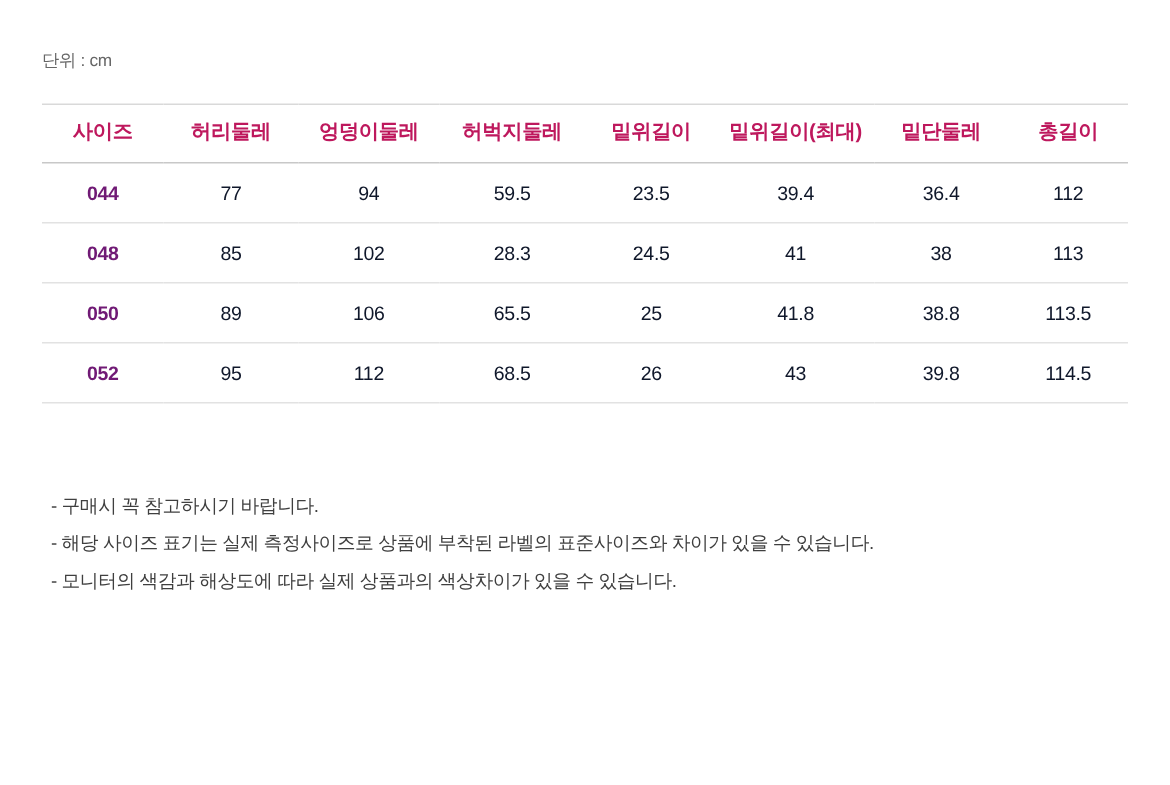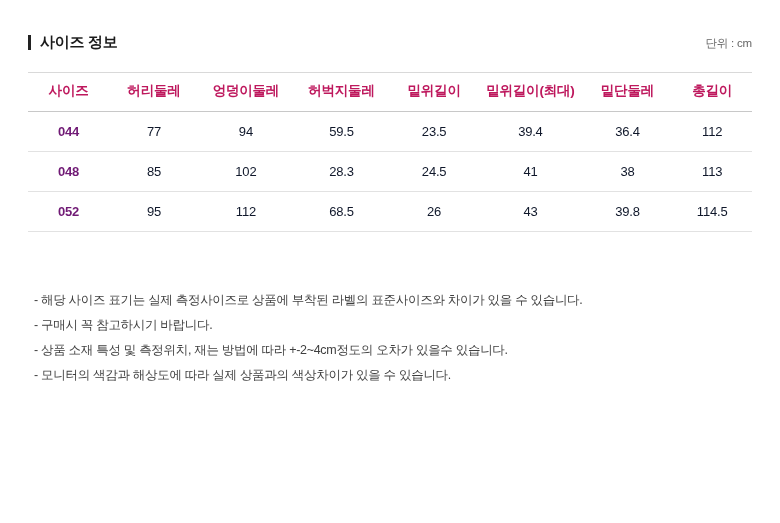--- a/index.html
+++ b/index.html
@@ -102,24 +102,20 @@
     letter-spacing: -0.3px;
     line-height: 25px;
   }
 </style>
 </head>
 <body>
 
 <div class="page">
 
   <div class="header">
-    <div class="title-wrap">
-      <span class="title-bar"></span>
-      <span class="title">사이즈 정보</span>
-    </div>
     <div class="unit">단위 : cm</div>
   </div>
 
   <table class="size-table">
     <colgroup>
       <col class="c0">
         <col class="c1">
         <col class="c2">
         <col class="c3">
       <col class="c4">
@@ -154,32 +150,41 @@
         <td class="size-col">048</td>
         <td>85</td>
         <td>102</td>
         <td>28.3</td>
         <td>24.5</td>
         <td>41</td>
         <td>38</td>
         <td>113</td>
       </tr>
       <tr>
+        <td class="size-col">050</td>
+        <td>89</td>
+        <td>106</td>
+        <td>65.5</td>
+        <td>25</td>
+        <td>41.8</td>
+        <td>38.8</td>
+        <td>113.5</td>
+      </tr>
+      <tr>
         <td class="size-col">052</td>
         <td>95</td>
         <td>112</td>
         <td>68.5</td>
         <td>26</td>
         <td>43</td>
         <td>39.8</td>
         <td>114.5</td>
       </tr>
     </tbody>
   </table>
 
   <div class="notes">
+    <div class="note-line">- 구매시 꼭 참고하시기 바랍니다.</div>
     <div class="note-line">- 해당 사이즈 표기는 실제 측정사이즈로 상품에 부착된 라벨의 표준사이즈와 차이가 있을 수 있습니다.</div>
-    <div class="note-line">- 구매시 꼭 참고하시기 바랍니다.</div>
-    <div class="note-line">- 상품 소재 특성 및 측정위치, 재는 방법에 따라 +-2~4cm정도의 오차가 있을수 있습니다.</div>
     <div class="note-line">- 모니터의 색감과 해상도에 따라 실제 상품과의 색상차이가 있을 수 있습니다.</div>
   </div>
 
 </div>
 
 </body></html>

